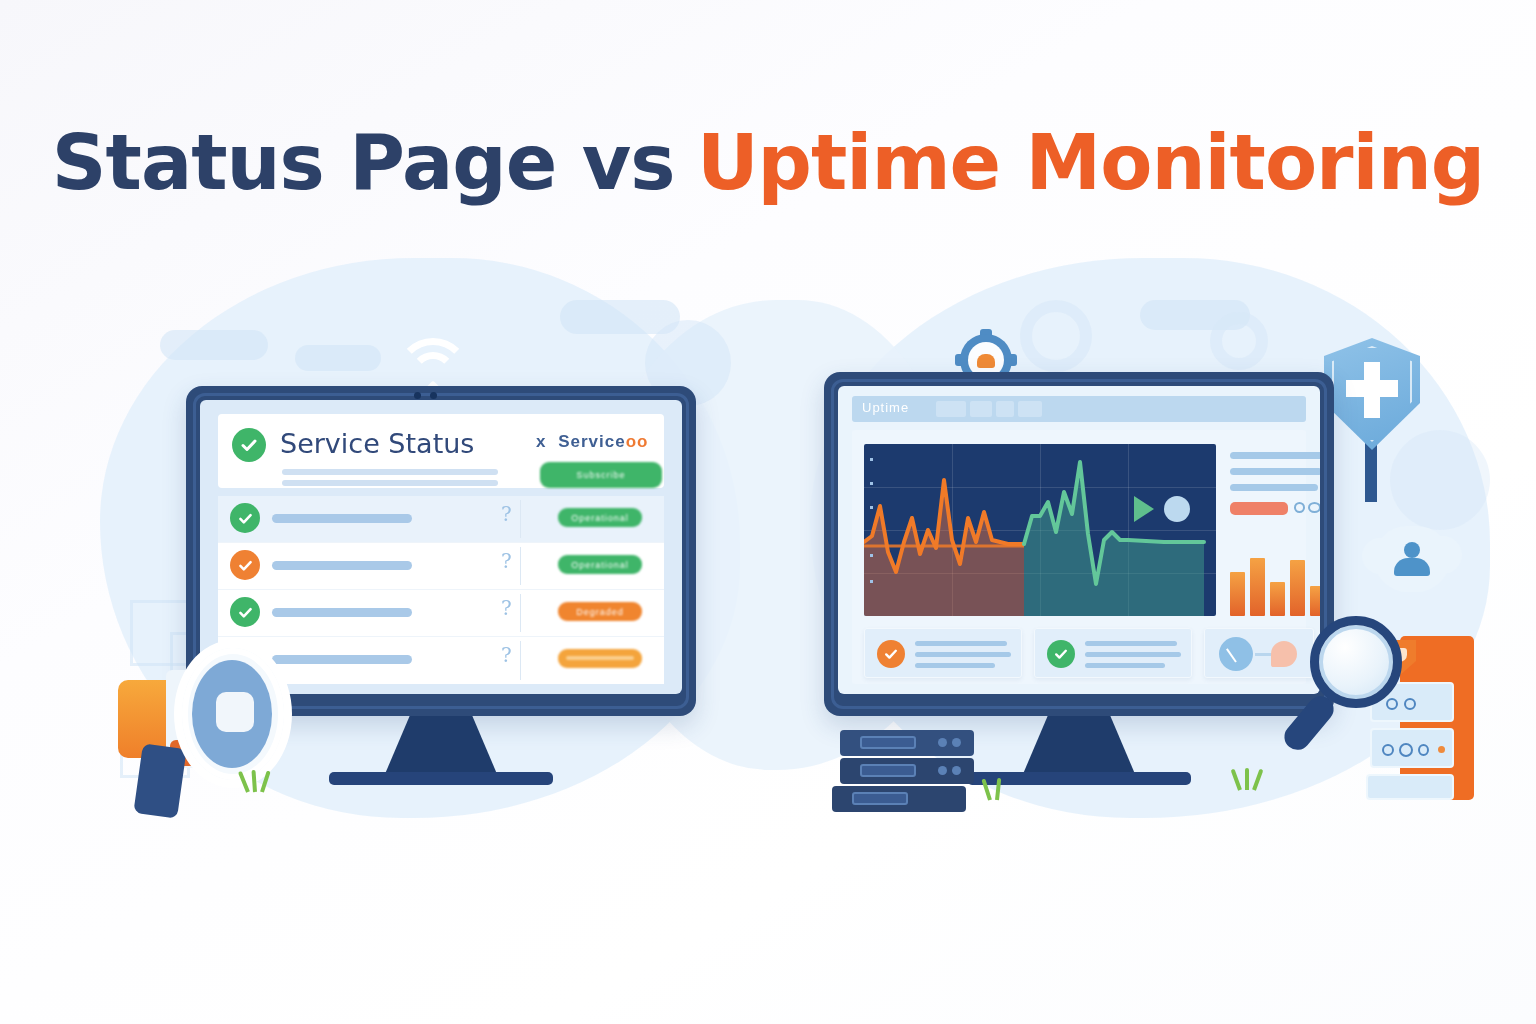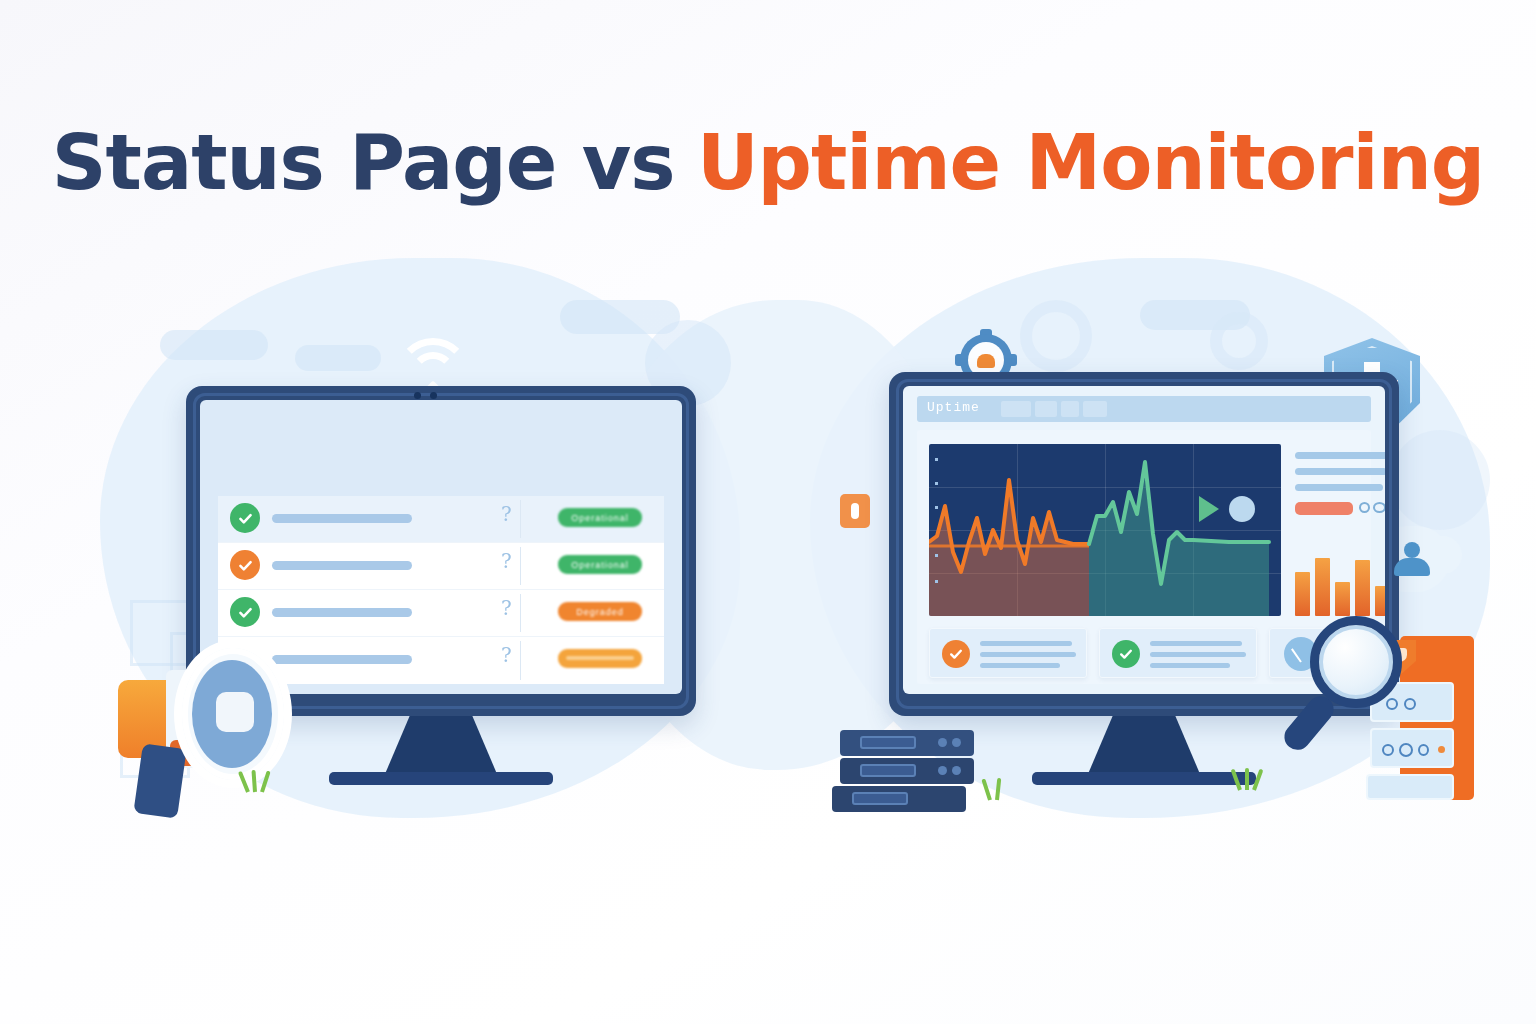--- a/index.html
+++ b/index.html
@@ -372,20 +372,38 @@
   </div>
 
   <div class="lock-badge"></div>
 
   <div class="monitor" style="left:186px;top:386px;width:510px;height:330px;">
     <div class="bezel" style="width:510px;height:330px;">
       <div class="cam-dot" style="left:228px;top:6px;"></div>
       <div class="cam-dot" style="left:244px;top:6px;"></div>
       <div class="screen" style="width:482px;height:294px;">
 
+        <div class="sp-card sp-head">
+          <div class="check" style="left:14px;top:14px;width:34px;height:34px;">
+            <svg width="20" height="20" viewBox="0 0 20 20">
+                <path d="M4 10.5 L8 14.5 L16 6" stroke="#ffffff" stroke-width="3" fill="none" stroke-linecap="round" stroke-linejoin="round"></path>
+              </svg>
+          </div>
+          <div class="sp-title" style="left:62px;top:14px;font-size:27px;">Service Status</div>
+
+          <div class="sp-brand" style="left:318px;top:18px;font-size:17px;">
+            <span>x</span>
+            <span style="margin-left:6px;">Service</span><i>oo</i>
+          </div>
+
+          <div class="bar light" style="left:64px;top:55px;width:216px;height:6px;"></div>
+          <div class="bar light" style="left:64px;top:66px;width:216px;height:6px;"></div>
+
+          <div class="pill" style="left:322px;top:48px;width:122px;height:26px;">Subscribe</div>
+        </div>
 
         <div class="sp-row alt" style="top:96px;">
           <div class="check" style="left:12px;top:7px;width:30px;height:30px;">
             <svg width="17" height="17" viewBox="0 0 20 20">
                 <path d="M4 10.5 L8 14.5 L16 6" stroke="#ffffff" stroke-width="3" fill="none" stroke-linecap="round" stroke-linejoin="round"></path>
               </svg>
           </div>
           <div class="bar" style="left:54px;top:18px;width:140px;height:9px;"></div>
           <div class="curly" style="left:283px;top:6px;">?</div>
           <div class="row-div" style="left:302px;"></div>
@@ -427,21 +445,21 @@
           <div class="row-div" style="left:302px;"></div>
           <div class="pill hollow" style="left:340px;top:12px;width:84px;height:19px;"></div>
         </div>
 
       </div>
     </div>
     <div class="stand-neck" style="top:330px;width:112px;height:58px;"></div>
     <div class="stand-base" style="top:386px;width:224px;height:13px;"></div>
   </div>
 
-  <div class="monitor" style="left:889px;top:372px;width:510px;height:344px;font-family:Liberation Mono, monospace;">
+  <div class="monitor" style="left:824px;top:372px;width:510px;height:344px;">
     <div class="bezel" style="width:510px;height:344px;">
       <div class="screen" style="width:482px;height:308px;background:#eaf4fc;">
 
         <div class="um-topbar">
           <div class="tb-txt">Uptime</div>
           <div class="tb-seg" style="left:84px;width:30px;"></div>
           <div class="tb-seg" style="left:118px;width:22px;"></div>
           <div class="tb-seg" style="left:144px;width:18px;"></div>
           <div class="tb-seg" style="left:166px;width:24px;"></div>
         </div>

